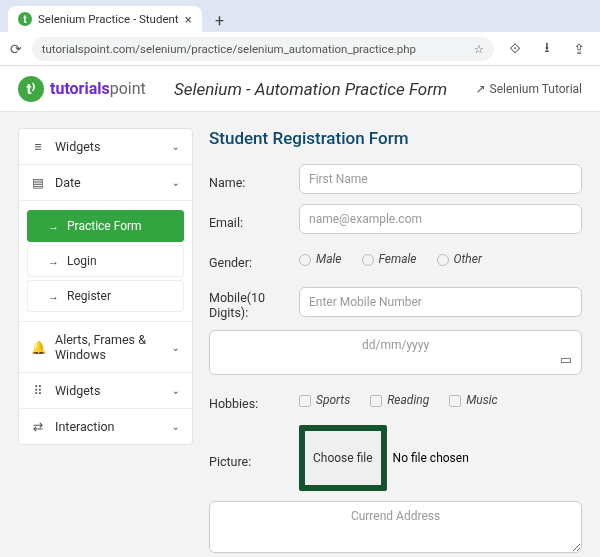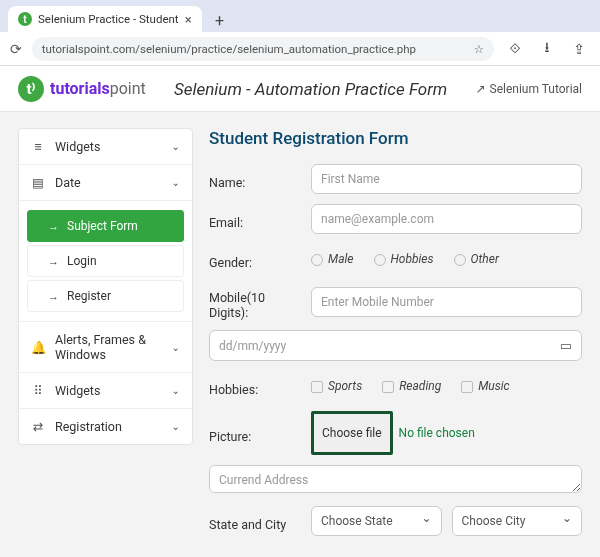--- a/index.html
+++ b/index.html
@@ -34,38 +34,38 @@
   .sidecat .chev { margin-left: auto; color: #555; font-size: 10px; }
   .sidecat-icon { width: 14px; text-align: center; color: #555; }
   .subitems { padding: 6px 0; border-bottom: 1px solid #eee; }
   .subitem { display: flex; align-items: center; padding: 8px 12px 8px 20px; font-size: 12px; color: #333; border: 1px solid #eee; margin: 3px 8px; border-radius: 3px; gap: 8px; cursor: pointer; }
   .subitem.active { background: #32a541; color: #fff; border-color: #32a541; }
   .arrow { font-size: 11px; }
 
   
   .form-area { flex: 1; }
   .form-title { font-size: 17px; font-weight: 500; color: #0c4a6e; margin-bottom: 16px; }
-  .form-row { display: flex; align-items: center; margin-bottom: 10px; min-height: 30px; gap: 12px; }
+  .form-row { display: flex; align-items: center; margin-bottom: 10px; min-height: 30px; }
   .form-row.top { align-items: flex-start; }
   .label { width: 90px; font-size: 12.5px; color: #333; flex-shrink: 0; padding-top: 6px; }
   .control { flex: 1; }
   .text-input, .textarea, .select {
     width: 100%; border: 1px solid #ccc; border-radius: 6px; padding: 7px 9px;
     font-size: 12px; color: #555; background: #fff; font-family: inherit;
   }
-  .textarea { height: 28px; resize: both; }
-  .date-input { display: flex; align-items: center; }
+  .textarea { height: 52px; resize: both; text-align: center; }
+  .date-input { display: flex; align-items: center; flex-direction: column; }
   .date-input .cal { margin-left: auto; color: #555; font-size: 13px; }
   .radio-row, .check-row { display: flex; gap: 20px; font-size: 12px; color: #444; }
   .opt { display: flex; align-items: flex-end; gap: 5px; font-style: italic; }
   .radio-dot { width: 12px; height: 12px; border: 1.5px solid #bbb; border-radius: 50%; display: inline-block; }
   .check-box { width: 12px; height: 12px; border: 1.5px solid #bbb; border-radius: 2px; display: inline-block; }
   .file-row { display: flex; align-items: center; }
-  .file-btn { border: 3px solid #14532d; background: #efefef; padding: 12px 8px; font-size: 12px; color: #333; border-radius: 2px; }
-  .file-status { font-size: 12px; color: #15803d; margin-left: 6px; }
+  .file-btn { border: 6px solid #14532d; background: #efefef; padding: 20px 8px; font-size: 12px; color: #333; border-radius: 2px; }
+  .file-status { font-size: 12px; color: #000000; margin-left: 6px; }
   .split-select { display: flex; gap: 10px; }
   .select-wrap { position: relative; flex: 1; }
   .select-wrap::after { content: "⌄"; position: absolute; right: 10px; top: 5px; color: #555; font-size: 12px; pointer-events: none; }
   .select { appearance: none; padding-right: 24px; }
 
   ::placeholder { color: #999; }
 </style>
 </head>
 <body>
 
@@ -110,21 +110,21 @@
       <span class="chev">⌄</span>
     </div>
     <div class="sidecat">
       <span class="sidecat-icon">▤</span>
       <span>Date</span>
       <span class="chev">⌄</span>
     </div>
     <div class="subitems">
       <div class="subitem active">
         <span class="arrow">→</span>
-        <span>Subject Form</span>
+        <span>Practice Form</span>
       </div>
       <div class="subitem">
         <span class="arrow">→</span>
         <span>Login</span>
       </div>
       <div class="subitem">
         <span class="arrow">→</span>
         <span>Register</span>
       </div>
     </div>
@@ -133,21 +133,21 @@
       <span>Alerts, Frames &amp; Windows</span>
       <span class="chev">⌄</span>
     </div>
     <div class="sidecat">
       <span class="sidecat-icon">⠿</span>
       <span>Widgets</span>
       <span class="chev">⌄</span>
     </div>
     <div class="sidecat" style="border-bottom:none">
       <span class="sidecat-icon">⇄</span>
-      <span>Registration</span>
+      <span>Interaction</span>
       <span class="chev">⌄</span>
     </div>
   </div>
 
   <div class="form-area">
     <div class="form-title">Student Registration Form</div>
 
     <div class="form-row">
       <div class="label">Name:</div>
       <div class="control"><input class="text-input" placeholder="First Name" style=""></div>
@@ -160,21 +160,21 @@
 
     <div class="form-row">
       <div class="label">Gender:</div>
       <div class="control radio-row">
         <label class="opt">
             <span class="radio-dot"></span>
             <span>Male</span>
           </label>
         <label class="opt">
             <span class="radio-dot"></span>
-            <span>Hobbies</span>
+            <span>Female</span>
           </label>
         <label class="opt">
             <span class="radio-dot"></span>
             <span>Other</span>
           </label>
       </div>
     </div>
 
     <div class="form-row">
       <div class="label">Mobile(10 Digits):</div>

